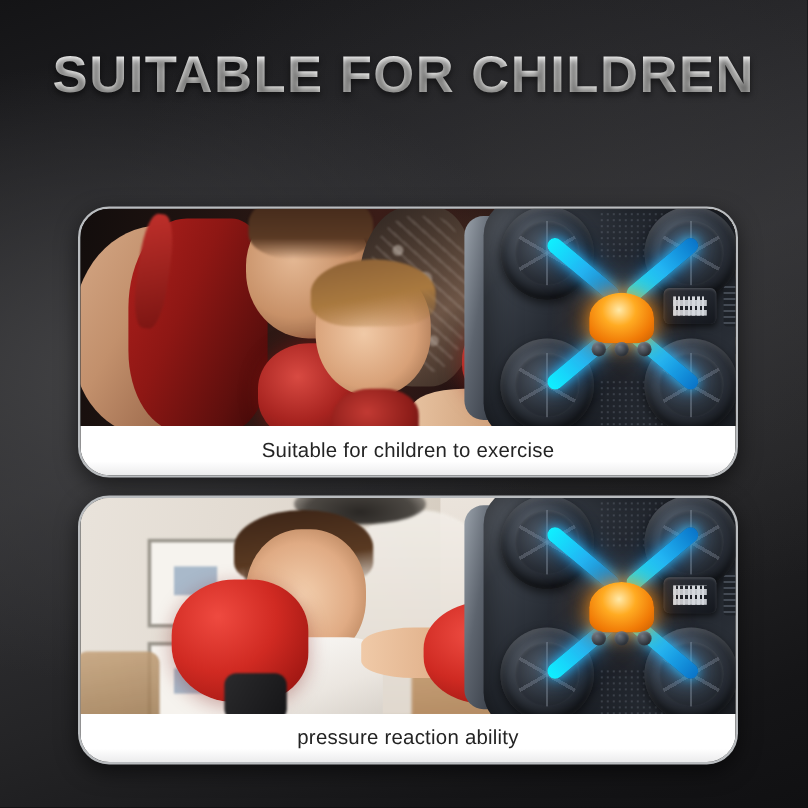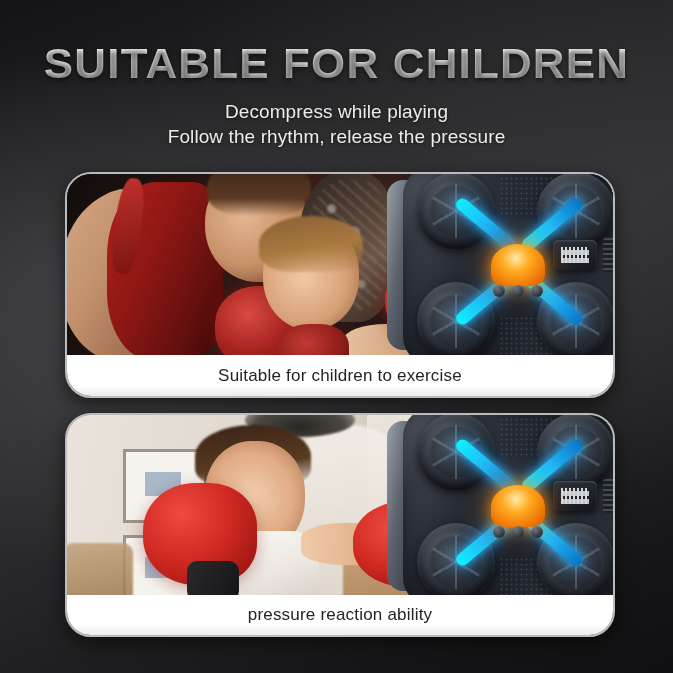--- a/index.html
+++ b/index.html
@@ -336,24 +336,20 @@
     opacity:.6;
   }
 </style>
 </head>
 <body>
 
 <div class="stage">
 
   <div class="header">
     <div class="title">SUITABLE FOR CHILDREN</div>
-    <div class="subs">
-      <div class="sub">Decompress while playing</div>
-      <div class="sub">Follow the rhythm, release the pressure</div>
-    </div>
   </div>
 
   <div class="panel" id="panel-1">
     <div class="scene">
       <div class="sc1">
         <div class="blinds"></div>
         <div class="m-torso"></div>
         <div class="m-tank"></div>
         <div class="m-strap"></div>
         <div class="m-head"></div>

